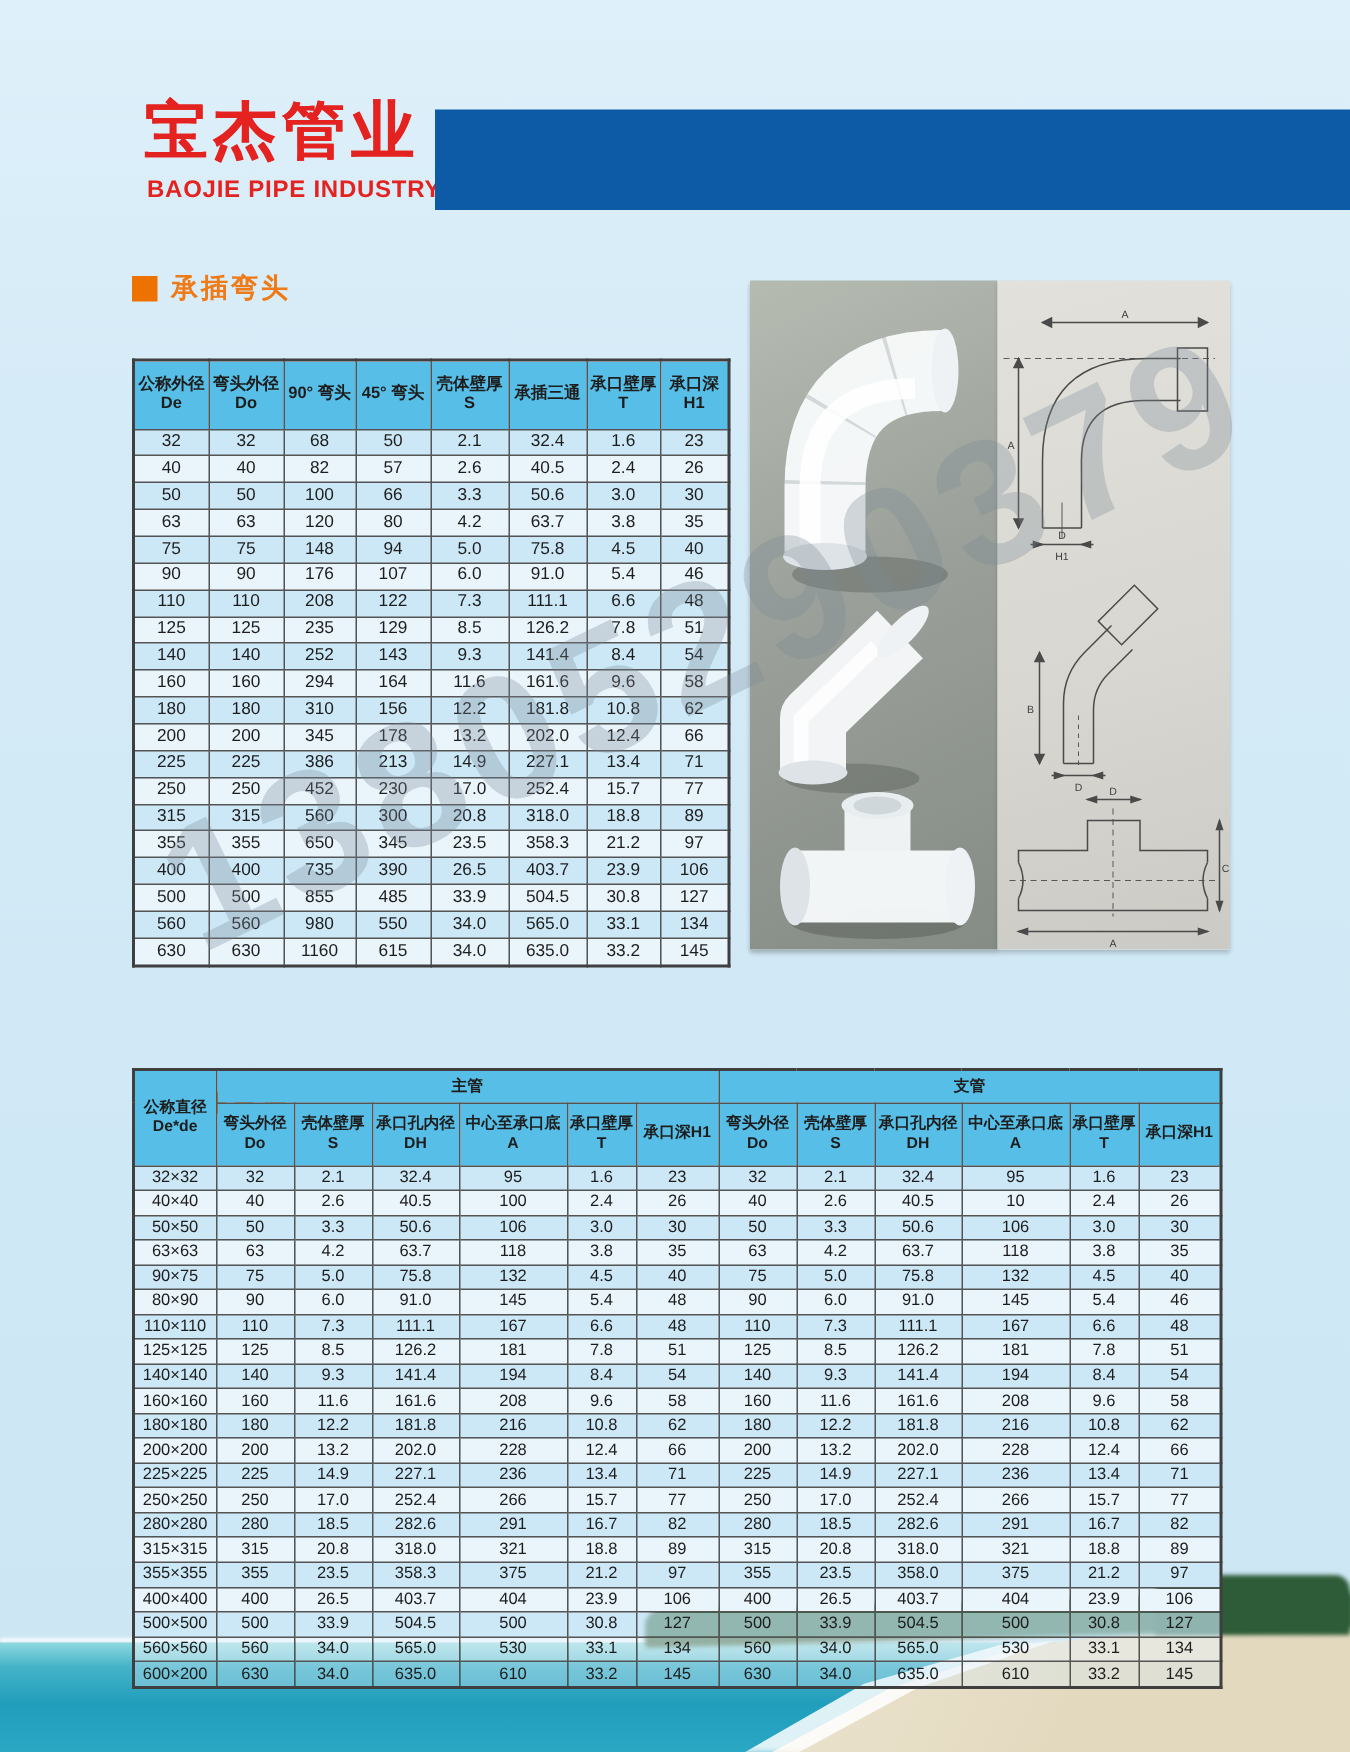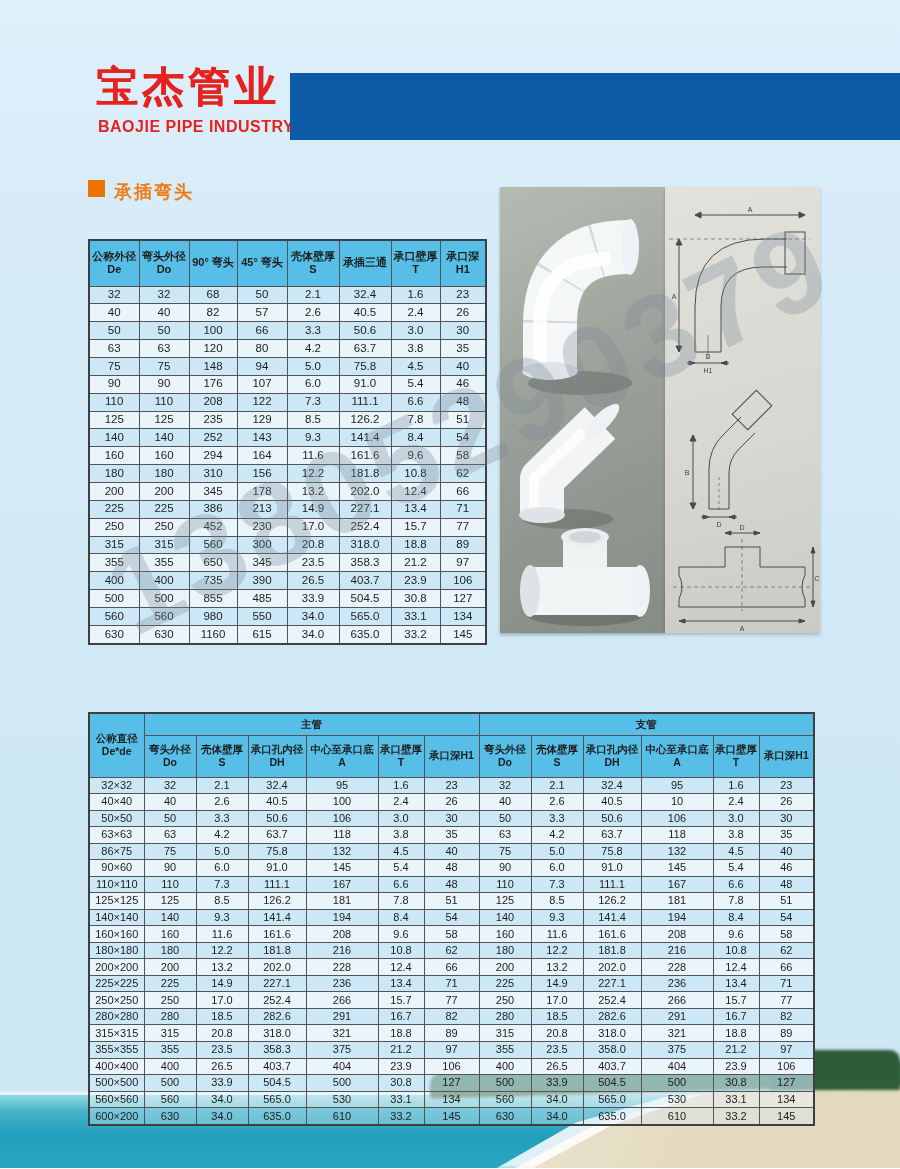--- a/index.html
+++ b/index.html
@@ -7,21 +7,21 @@
   .page{position:relative;width:900px;height:1168px;overflow:hidden;
         background:linear-gradient(180deg,#def0fa 0%,#d5ebf7 25%,#cfe8f5 70%,#cde6f4 100%);}
 
   
   .logo-cn{position:absolute;left:96px;top:66px;font-size:42px;font-weight:900;color:#e42320;
            letter-spacing:4px;line-height:1;text-shadow:0.5px 0 #e42320;}
   .logo-en{position:absolute;left:98px;top:118px;font-size:16px;font-weight:bold;color:#e42320;letter-spacing:0.5px;}
   .blue-bar{position:absolute;left:290px;top:73px;width:610px;height:67px;background:#0d5aa7;}
 
   
-  .section-title{position:absolute;display:flex;align-items:flex-start;gap:9px;}
+  .section-title{position:absolute;display:flex;align-items:center;gap:9px;}
   .section-title .bullet{width:17px;height:17px;background:#ee7200;display:inline-block;}
   .section-title .label{font-size:18px;font-weight:bold;color:#ee7b17;letter-spacing:2px;}
   .st-1{left:88px;top:180px;}
   .st-2{left:88px;top:724px;}
 
   
   table{border-collapse:collapse;table-layout:fixed;border:2px solid #3f3f3f;}
   th,td{border:1px solid #545454;text-align:center;vertical-align:middle;padding:0 1px;
         overflow:hidden;color:#1d1d1d;}
   th{background:#57bfe7;font-weight:bold;font-size:11px;line-height:1.25;white-space:pre-line;}
@@ -500,36 +500,36 @@
           <td>3.8</td>
           <td>35</td>
           <td>63</td>
           <td>4.2</td>
           <td>63.7</td>
           <td>118</td>
           <td>3.8</td>
           <td>35</td>
         </tr>
         <tr>
-          <td>86×75</td>
+          <td>90×75</td>
           <td>75</td>
           <td>5.0</td>
           <td>75.8</td>
           <td>132</td>
           <td>4.5</td>
           <td>40</td>
           <td>75</td>
           <td>5.0</td>
           <td>75.8</td>
           <td>132</td>
           <td>4.5</td>
           <td>40</td>
         </tr>
         <tr>
-          <td>90×60</td>
+          <td>80×90</td>
           <td>90</td>
           <td>6.0</td>
           <td>91.0</td>
           <td>145</td>
           <td>5.4</td>
           <td>48</td>
           <td>90</td>
           <td>6.0</td>
           <td>91.0</td>
           <td>145</td>

